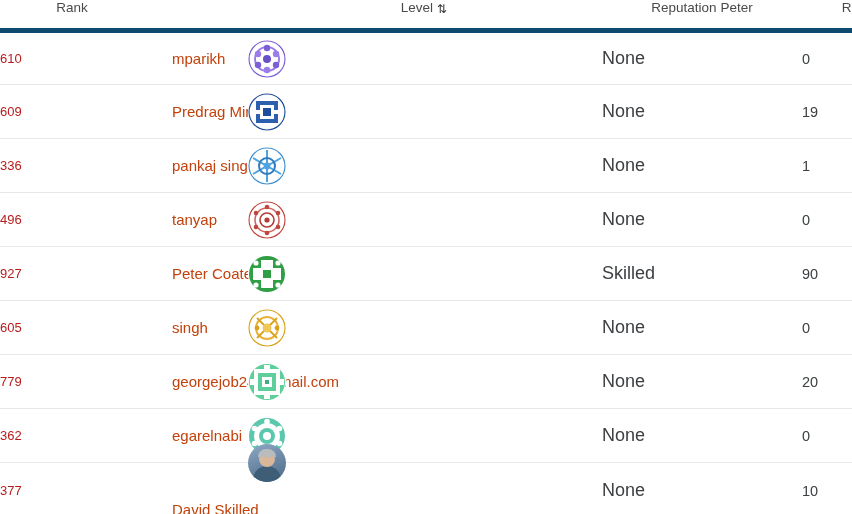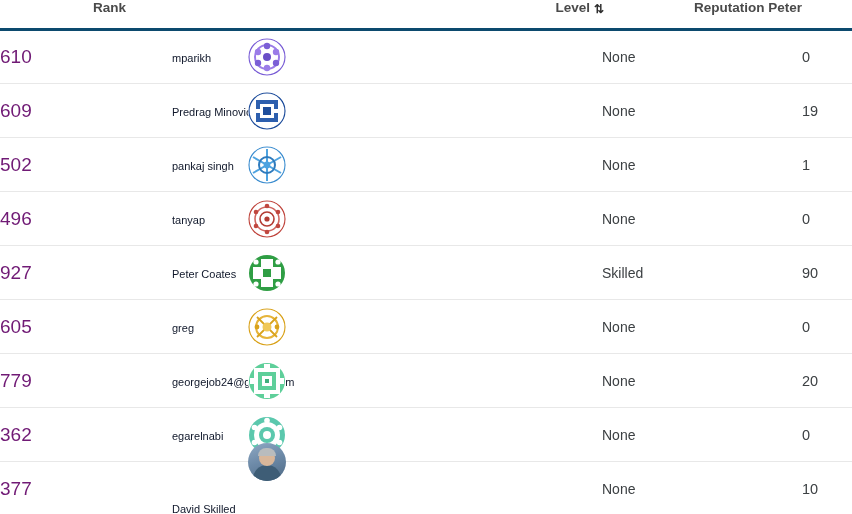--- a/index.html
+++ b/index.html
@@ -14,27 +14,27 @@
     font-size: 14px;
     color: #3c4043;
     overflow: hidden;
   }
   .leaderboard {
     width: 852px;
     border-collapse: collapse;
     table-layout: fixed;
   }
   .leaderboard thead th {
-    text-align: right;
-    font-weight: 700;
+    text-align: center;
+    font-weight: 400;
     font-size: 13.5px;
     color: #4a4a4a;
     padding: 0 0 13px 0;
     vertical-align: top;
-    border-bottom: 3px solid #0c4a6e;
+    border-bottom: 5px solid #0c4a6e;
   }
   .col-rank   { width: 108px; padding-left: 18px !important; }
   .col-user   { width: 358px; padding-left: 118px !important; }
   .col-level  { width: 200px; padding-left: 0 !important; }
   .col-points { width: 186px; padding-left: 0 !important; }
 
   .leaderboard thead th.col-rank   { padding-left: 18px; }
   .sort-icon {
     display: inline-block;
     margin-left: 4px;
@@ -49,50 +49,50 @@
   .leaderboard tbody tr {
     border-bottom: 1px solid #e8e8e8;
     height: 54px;
   }
   .leaderboard tbody td {
     padding: 0;
     vertical-align: middle;
   }
   td.rank-cell {
     padding-left: 18px;
-    font-size: 19px;
-    color: #701a75;
+    font-size: 13px;
+    color: #b91c1c;
     vertical-align: middle;
   }
   td.user-cell {
     padding-left: 118px;
     position: relative;
   }
   .avatar {
     position: absolute;
     left: 122px;
     top: 50%;
     transform: translateY(-50%);
     width: 38px;
     height: 38px;
     border-radius: 50%;
     overflow: hidden;
     background: #fff;
     display: block;
   }
   .avatar svg { display: block; width: 38px; height: 38px; }
   .user-link {
-    color: #0f172a;
+    color: #c2410c;
     text-decoration: none;
-    font-size: 11px;
+    font-size: 15px;
     display: inline-block;
     padding-left: 46px;
   }
   td.level-cell {
-    font-size: 14px;
+    font-size: 18px;
     color: #3c4043;
     padding-top: 8px;
   }
   td.points-cell {
     font-size: 14.5px;
     color: #3c4043;
     padding-top: 8px;
   }
   .photo-avatar {
     background: linear-gradient(160deg,#8fa9c4 0%,#6d8aa8 45%,#4e6a85 100%);
@@ -179,21 +179,21 @@
               <rect x="26" y="17" width="4" height="4" fill="#ffffff"></rect>
             </svg>
         </span>
         <a class="user-link" href="#">Predrag Minovic</a>
       </td>
       <td class="level-cell">None</td>
       <td class="points-cell">19</td>
     </tr>
 
     <tr>
-      <td class="rank-cell">502</td>
+      <td class="rank-cell">336</td>
       <td class="user-cell">
         <span class="avatar">
           <svg viewBox="0 0 38 38">
               <circle cx="19" cy="19" r="19" fill="#ffffff"></circle>
               <circle cx="19" cy="19" r="18" fill="none" stroke="#3f8fd0" stroke-width="1.2"></circle>
               <g stroke="#4ea3e0" stroke-width="2" fill="none">
                 <path d="M19 3 L19 35"></path>
                 <path d="M5 11 L33 27"></path>
                 <path d="M5 27 L33 11"></path>
               </g>
@@ -265,21 +265,21 @@
               <circle cx="19" cy="19" r="11" fill="none" stroke="#e6b43a" stroke-width="2"></circle>
               <g fill="none" stroke="#d9a21b" stroke-width="1.8">
                 <path d="M9 9 L29 29"></path>
                 <path d="M29 9 L9 29"></path>
               </g>
               <circle cx="19" cy="19" r="4.5" fill="#f0c85a"></circle>
               <circle cx="9" cy="19" r="2.4" fill="#d9a21b"></circle>
               <circle cx="29" cy="19" r="2.4" fill="#d9a21b"></circle>
             </svg>
         </span>
-        <a class="user-link" href="#">greg</a>
+        <a class="user-link" href="#">singh</a>
       </td>
       <td class="level-cell">None</td>
       <td class="points-cell">0</td>
     </tr>
 
     <tr>
       <td class="rank-cell">779</td>
       <td class="user-cell">
         <span class="avatar">
           <svg viewBox="0 0 38 38">

